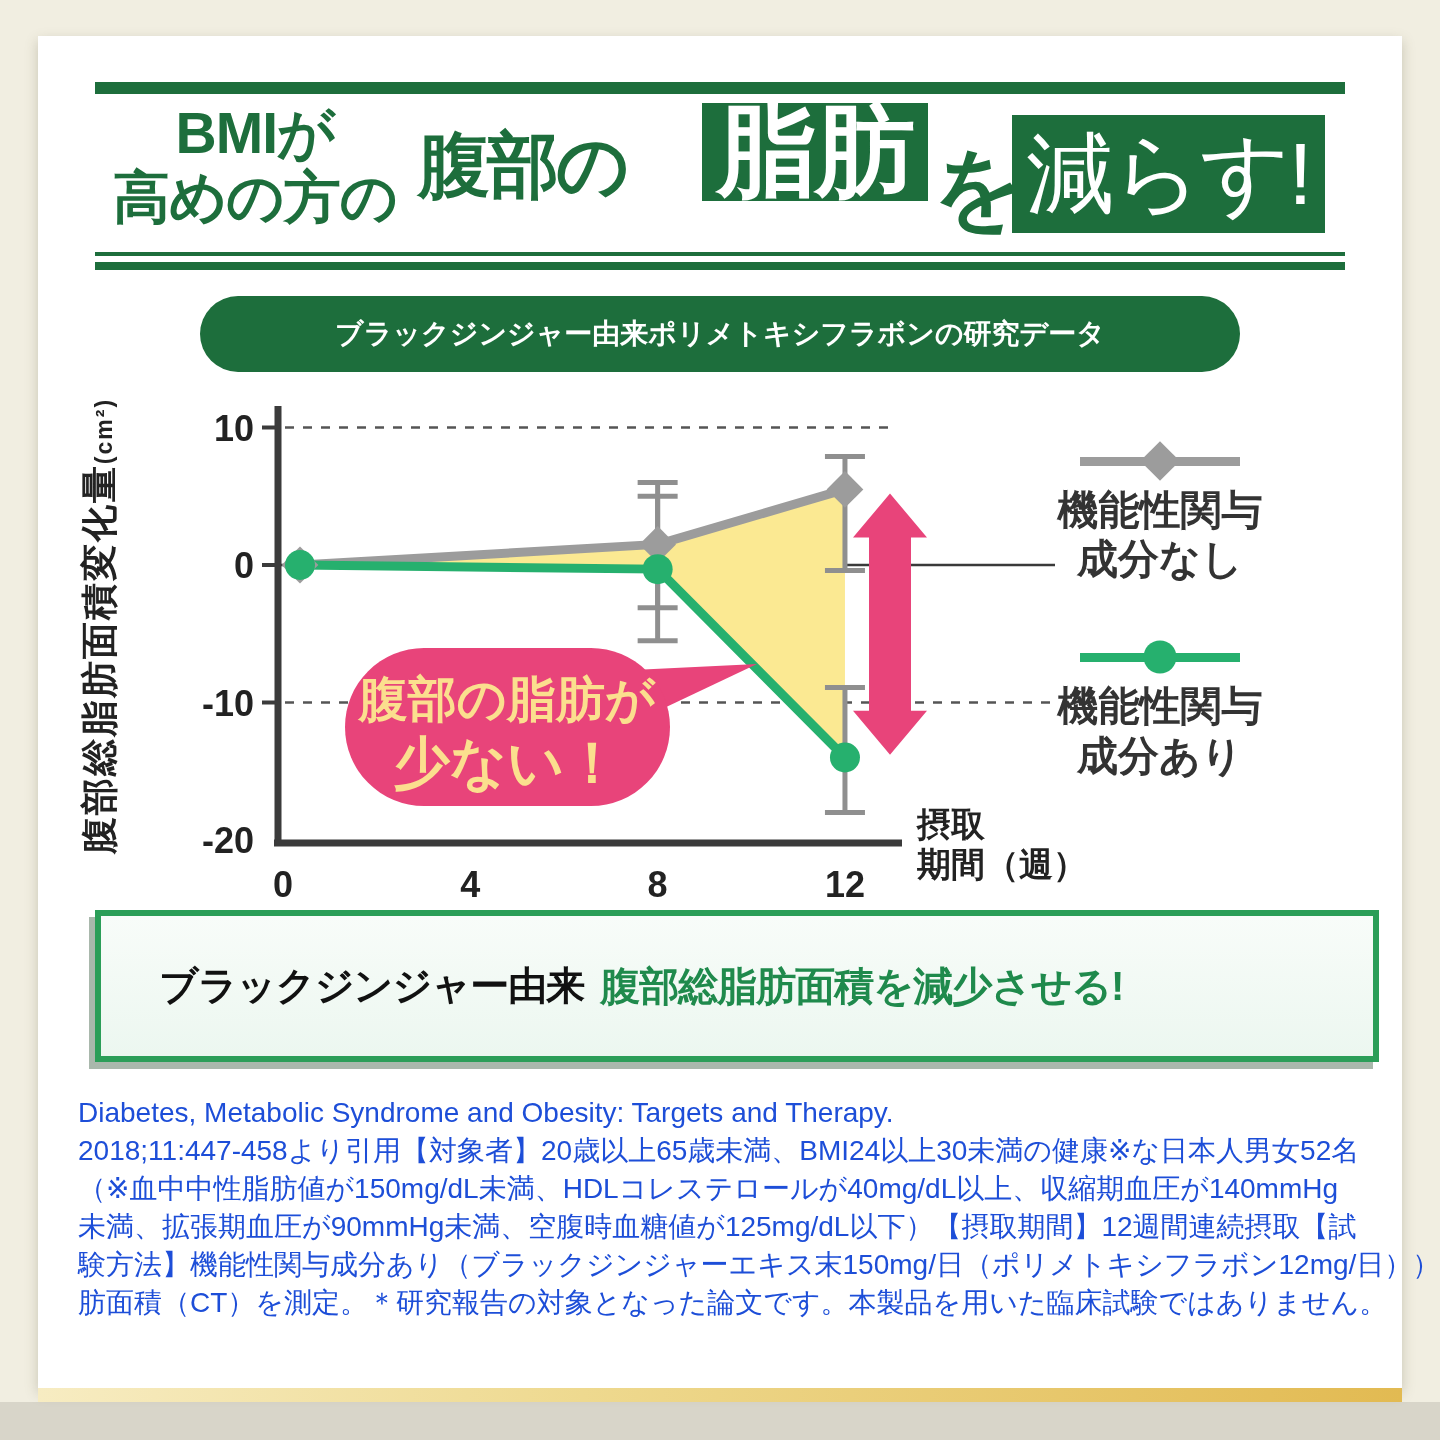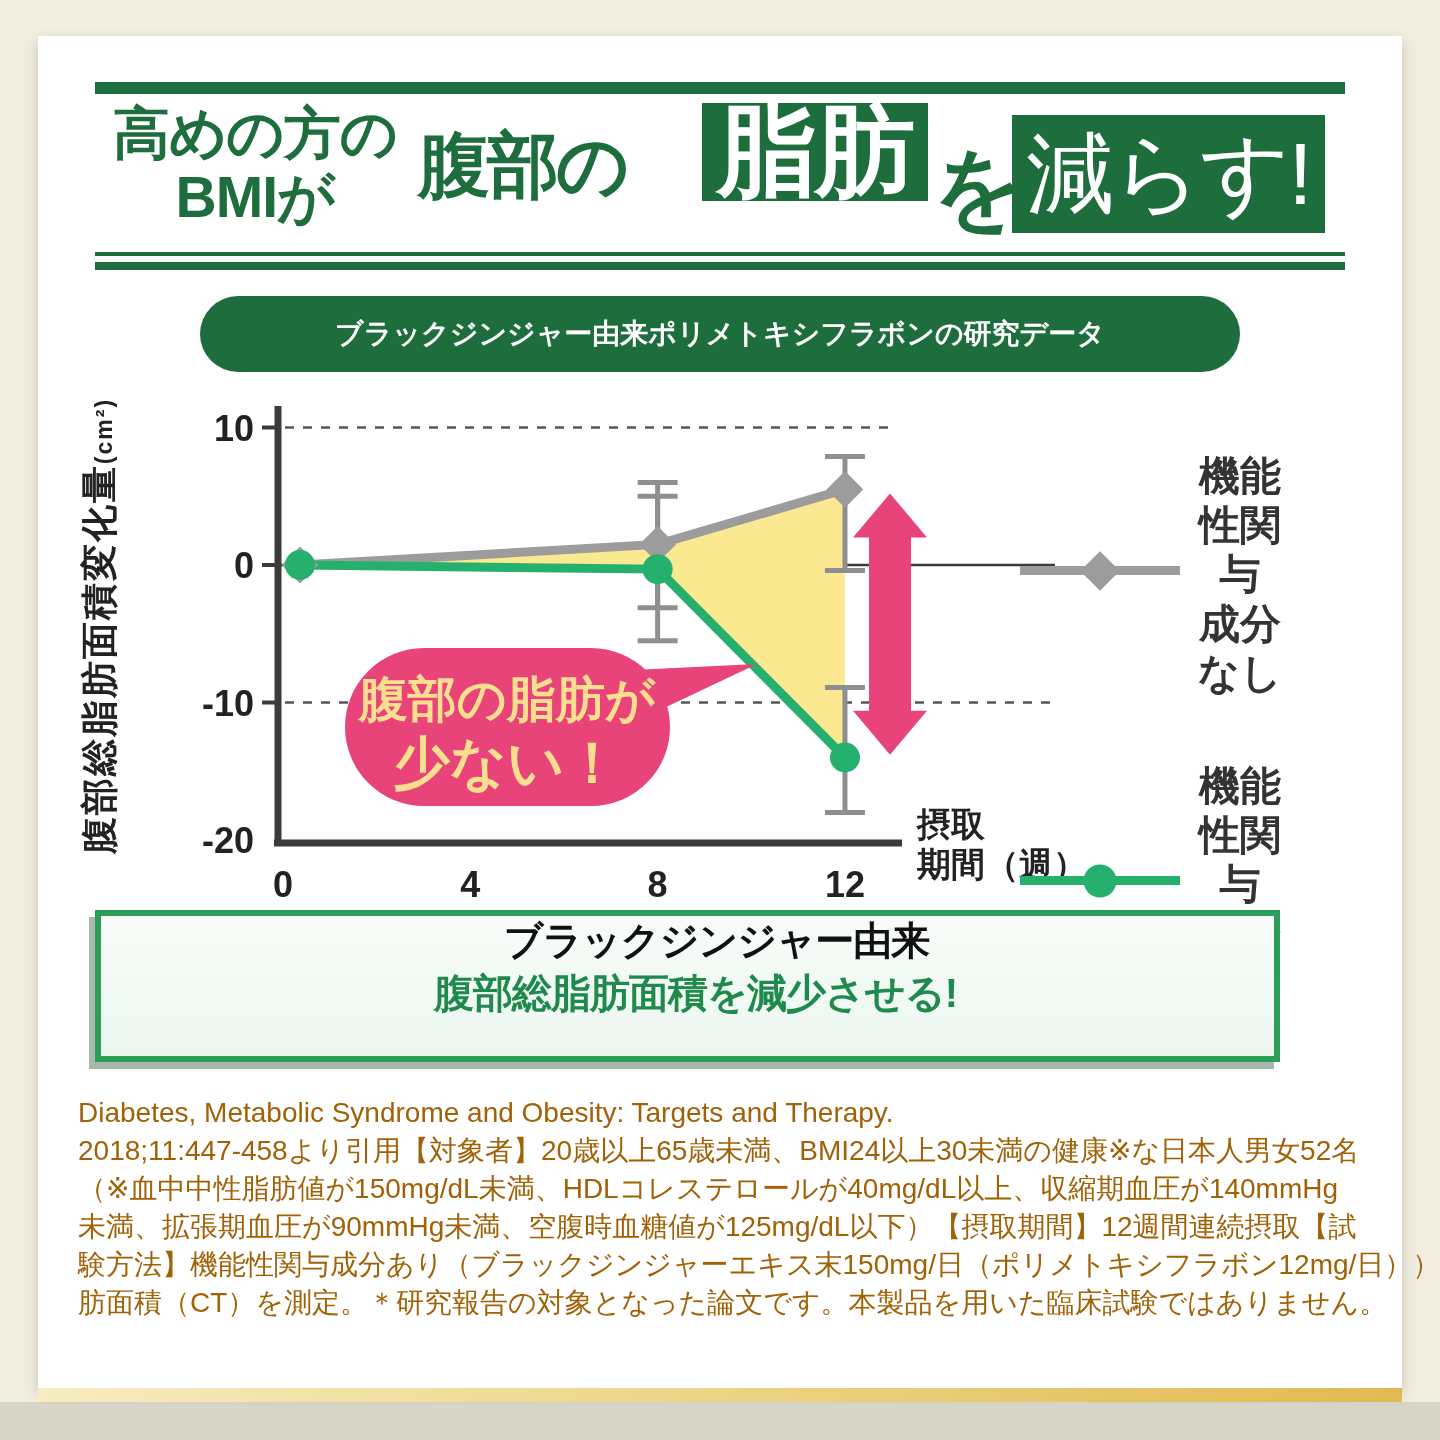--- a/index.html
+++ b/index.html
@@ -38,53 +38,53 @@
   .tickm{stroke:#3b3b3b;stroke-width:4;}
   .tl{font-size:36px;font-weight:bold;fill:#222;}
   .xl{font-size:34px;font-weight:bold;fill:#222;}
   .yl{font-size:37px;font-weight:bold;fill:#222;letter-spacing:2px;}
   .ylu{font-size:23px;}
   .bub1{font-size:49px;font-weight:bold;text-anchor:middle;}
   .bub2{font-size:56px;font-weight:bold;text-anchor:middle;}
 
   
   .legend{position:absolute;left:1020px;top:444px;width:280px;display:flex;flex-direction:column;gap:56px;align-items:center;}
-  .lg-item{display:flex;flex-direction:row;align-items:center;}
+  .lg-item{display:flex;flex-direction:column;align-items:center;}
   .lg-marker{position:relative;width:160px;height:34px;display:flex;align-items:center;justify-content:center;}
   .lg-line{width:160px;height:9px;background:#9c9c9c;}
   .lg-line.green{background:#26b06e;}
   .lg-diamond{position:absolute;left:50%;top:50%;width:28px;height:28px;background:#9c9c9c;
         transform:translate(-50%,-50%) rotate(45deg);}
   .lg-dot{position:absolute;left:50%;top:50%;width:33px;height:33px;background:#26b06e;border-radius:50%;
         transform:translate(-50%,-50%);}
   .lg-label{margin-top:8px;font-size:41px;font-weight:800;color:#333;text-align:center;line-height:1.2;}
 
   
-  .conclusion{position:absolute;left:95px;top:910px;width:1185px;height:152px;box-sizing:border-box;
+  .conclusion{position:absolute;left:95px;top:910px;width:1284px;height:152px;box-sizing:border-box;
         border:6px solid #2b9e58;background:linear-gradient(180deg,#f8fcf9,#ecf7f0);
-        box-shadow:-6px 7px 0 #a9b8ac;display:flex;align-items:center;flex-direction:column;}
+        box-shadow:-6px 7px 0 #a9b8ac;display:flex;align-items:center;}
   .conc-lead{margin-left:58px;font-size:39px;font-weight:800;color:#111;line-height:1.28;letter-spacing:-1px;}
   .conc-high{margin-left:16px;font-size:40px;font-weight:800;color:#1f8a4c;letter-spacing:-1px;white-space:nowrap;}
 
   
-  .footnote{position:absolute;left:78px;top:1094px;width:1300px;color:#a16207;font-size:28px;line-height:38px;}
+  .footnote{position:absolute;left:78px;top:1094px;width:1300px;color:#1d4ed8;font-size:28px;line-height:38px;}
   .fn-line{white-space:nowrap;}
 </style>
 </head>
 <body>
 
 <div class="page">
   <div class="bg-bottom"></div>
   <div class="card"></div>
   <div class="gold-bar"></div>
 
   <div class="top-bar"></div>
   <div class="hl-left">
+    <div>BMIが</div>
     <div>高めの方の</div>
-    <div>BMIが</div>
   </div>
   <div class="hl-part1">腹部の</div>
   <div class="hl-box1">脂肪</div>
   <div class="hl-part2">を</div>
   <div class="hl-box2">減らす!</div>
   <div class="rule-thin"></div>
   <div class="rule-thick"></div>
 
   <div class="banner">ブラックジンジャー由来ポリメトキシフラボンの研究データ</div>
 

